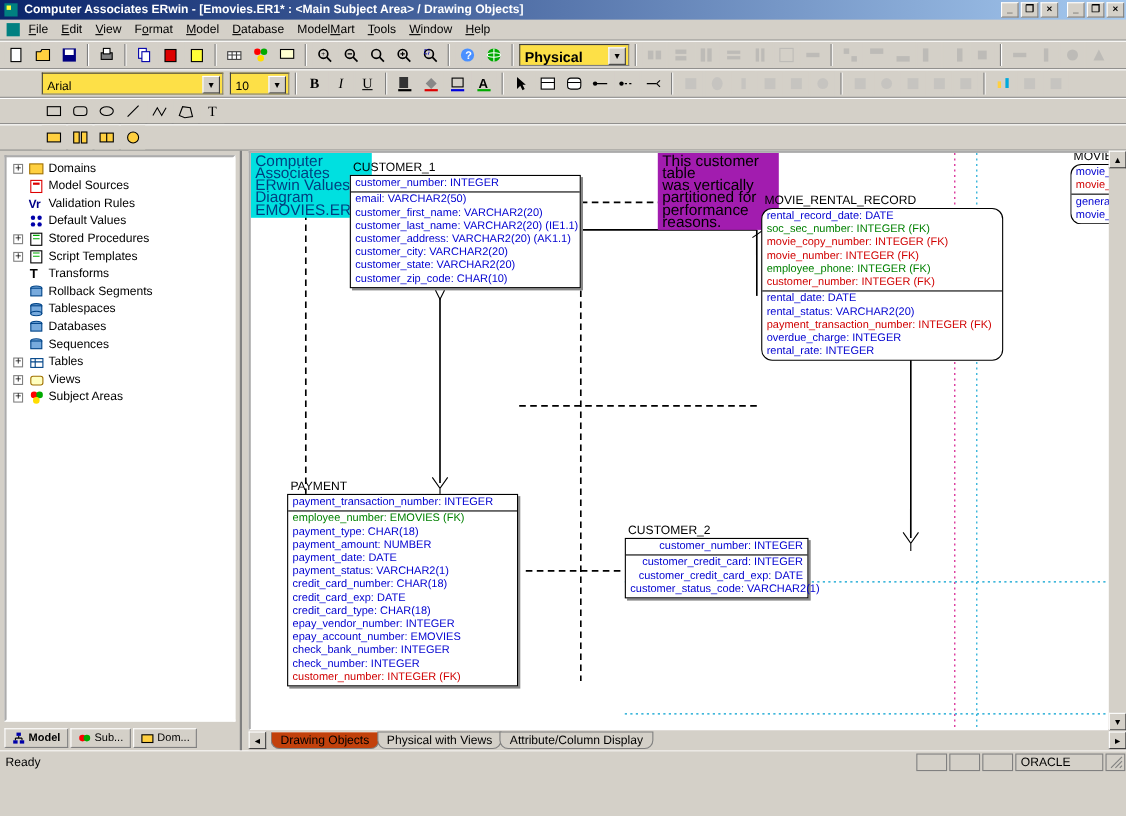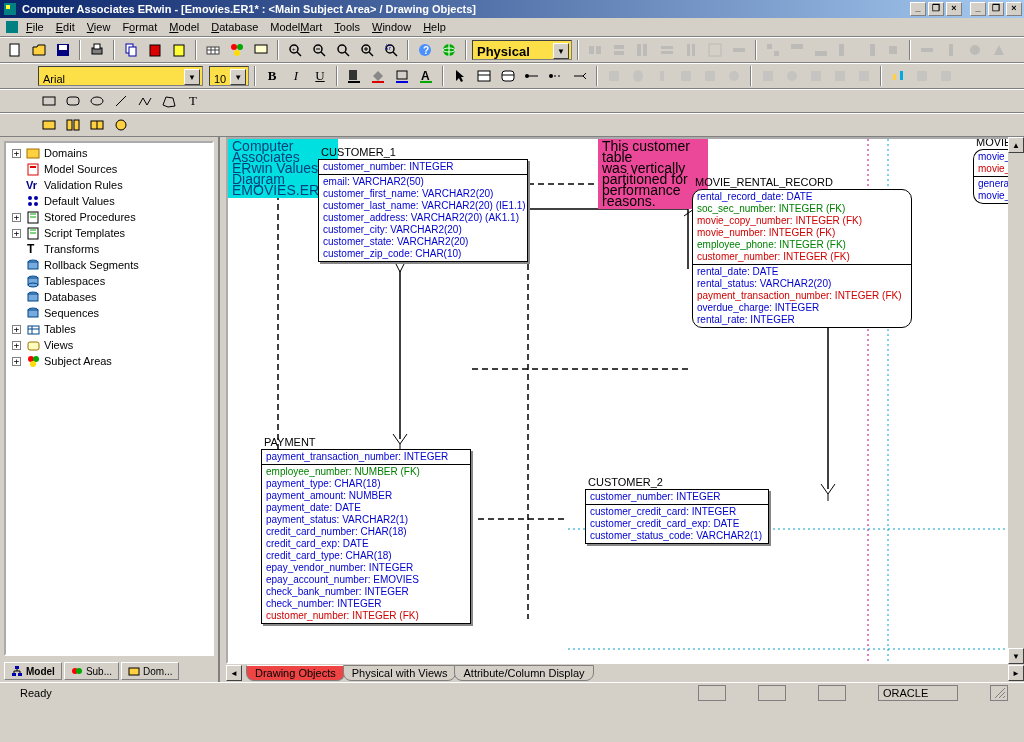--- a/index.html
+++ b/index.html
@@ -27,33 +27,33 @@
   .tree-item .ticon { width:16px; height:14px; margin-right:3px; display:inline-flex; align-items:center; justify-content:center;}
   .sidebar-tabs { display:flex; gap:2px; padding:2px 4px; }
   .stab { border:1px solid #808080; background:#d4d0c8; font-size:10px; padding:2px 6px; display:flex; align-items:center; gap:3px; border-top-color:#fff; border-left-color:#fff; }
   .canvas-wrap { flex:1; position:relative; background:#d4d0c8; }
   .canvas-inner { position:absolute; left:6px; top:0; right:0; bottom:18px; background:white; border:2px inset #fff; overflow:hidden; }
   .hscroll { position:absolute; left:6px; right:0; bottom:0; height:18px; background:#d4d0c8; display:flex; align-items:center; }
   .vscroll { position:absolute; right:0; top:0; width:16px; bottom:18px; background:#d4d0c8; }
   .sbtn { width:16px; height:16px; background:#d4d0c8; border:1px solid #fff; border-right-color:#404040; border-bottom-color:#404040; display:flex; align-items:center; justify-content:center; font-size:8px;}
   .tabs { display:flex; align-items:center; }
   .tab { border:1px solid #808080; background:#d4d0c8; border-radius:0 0 8px 8px; padding:0 8px; font-size:11px; height:16px; line-height:14px; margin-right:-2px; }
-  .tab.active { background:#ef4444; border-top-color:white; }
+  .tab.active { background:#c2410c; border-top-color:white; }
   .entity { position:absolute; background:white; border:1.5px solid #000; font-size:10px; line-height:12px; }
   .entity.rounded { border-radius:10px; }
   .entity .ename { position:absolute; top:-14px; left:2px; font-weight:normal; font-size:11px; color:#000; white-space:nowrap;}
   .entity .pk { border-bottom:1.5px solid #000; padding:1px 4px; }
   .entity .cols { padding:1px 4px; }
   .entity .col { white-space:nowrap; }
   .c-blue { color:#0000d0; }
   .c-red { color:#d00000; }
   .c-green { color:#008000; }
   .note { position:absolute; font-size:14px; padding:2px 4px; line-height:11px; }
   .statusbar { height:20px; background:#d4d0c8; border-top:1px solid #fff; display:flex; align-items:center; font-size:11px; }
-  .status-cell { border:1px solid #808080; border-top-color:#808080; border-left-color:#808080; height:16px; margin:16px; padding:0 4px; display:flex; align-items:center;}
+  .status-cell { border:1px solid #808080; border-top-color:#808080; border-left-color:#808080; height:16px; margin:1px; padding:0 4px; display:flex; align-items:center;}
 </style>
 </head>
 <body>
 
 <div class="titlebar">
   <svg class="ic">
       <rect x="2" y="2" width="12" height="12" fill="#008080"></rect>
       <rect x="4" y="4" width="4" height="4" fill="#fffd38"></rect>
     </svg>
   <span style="margin-left:4px;">Computer Associates ERwin - [Emovies.ER1* : &lt;Main Subject Area&gt; / Drawing Objects]</span>
@@ -297,21 +297,21 @@
       </svg>
     </div>
 </div>
 
 <div class="toolbar secondary">
   <div class="combo" style="width:165px;">
     <span>Arial</span>
     <div style="flex:1"></div>
       <div class="dd">▼</div>
   </div>
-  <div class="combo" style="width:40px; margin-left:4px;">
+  <div class="combo" style="width:54px; margin-left:4px;">
     <span>10</span>
     <div style="flex:1"></div>
       <div class="dd">▼</div>
   </div>
   <div class="sep"></div>
   <div class="tbtn">
       <b style="font-family:serif;font-size:13px;">B</b>
     </div>
   <div class="tbtn">
       <i style="font-family:serif;font-size:13px;">I</i>
@@ -721,21 +721,21 @@
         <path d="M168 125 L172 133 L176 125 L172 117 Z" stroke="#000" fill="#fff"></path>
       </svg>
 
       <div class="note" style="left:0px; top:0px; width:110px; background:#00e0e0; color:#004080;">
         <div>Computer Associates</div>
         <div>ERwin Values</div>
         <div>Diagram</div>
         <div>EMOVIES.ER1</div>
       </div>
 
-      <div class="note" style="left:370px; top:0px; width:110px; background:#ec4899; color:#000;">
+      <div class="note" style="left:370px; top:0px; width:110px; background:#a21caf; color:#000;">
         <div>This customer table</div>
         <div>was vertically</div>
         <div>partitioned for</div>
         <div>performance reasons.</div>
       </div>
 
       <div class="entity" style="left:90px; top:20px; width:210px; box-shadow:2px 2px 0 #888;">
         <div class="ename">CUSTOMER_1</div>
         <div class="pk" id="c1pk">
             <div class="col c-blue">customer_number: INTEGER</div>
@@ -769,37 +769,37 @@
             <div class="col c-blue">rental_rate: INTEGER</div>
           </div>
       </div>
 
       <div class="entity" style="left:33px; top:310px; width:210px; box-shadow:2px 2px 0 #888;">
         <div class="ename">PAYMENT</div>
         <div class="pk" id="ppk">
             <div class="col c-blue">payment_transaction_number: INTEGER</div>
           </div>
         <div class="cols" id="pcols">
-            <div class="col c-green">employee_number: NUMBER (FK)</div>
+            <div class="col c-green">employee_number: EMOVIES (FK)</div>
             <div class="col c-blue">payment_type: CHAR(18)</div>
             <div class="col c-blue">payment_amount: NUMBER</div>
             <div class="col c-blue">payment_date: DATE</div>
             <div class="col c-blue">payment_status: VARCHAR2(1)</div>
             <div class="col c-blue">credit_card_number: CHAR(18)</div>
             <div class="col c-blue">credit_card_exp: DATE</div>
             <div class="col c-blue">credit_card_type: CHAR(18)</div>
             <div class="col c-blue">epay_vendor_number: INTEGER</div>
             <div class="col c-blue">epay_account_number: EMOVIES</div>
             <div class="col c-blue">check_bank_number: INTEGER</div>
             <div class="col c-blue">check_number: INTEGER</div>
             <div class="col c-red">customer_number: INTEGER (FK)</div>
           </div>
       </div>
 
-      <div class="entity" style="left:357px; top:350px; width:184px; box-shadow:2px 2px 0 #888;">
+      <div class="entity" style="left:340px; top:350px; width:167px; box-shadow:2px 2px 0 #888;text-align:right;">
         <div class="ename">CUSTOMER_2</div>
         <div class="pk" id="c2pk">
             <div class="col c-blue">customer_number: INTEGER</div>
           </div>
         <div class="cols" id="c2cols">
             <div class="col c-blue">customer_credit_card: INTEGER</div>
             <div class="col c-blue">customer_credit_card_exp: DATE</div>
             <div class="col c-blue">customer_status_code: VARCHAR2(1)</div>
           </div>
       </div>

